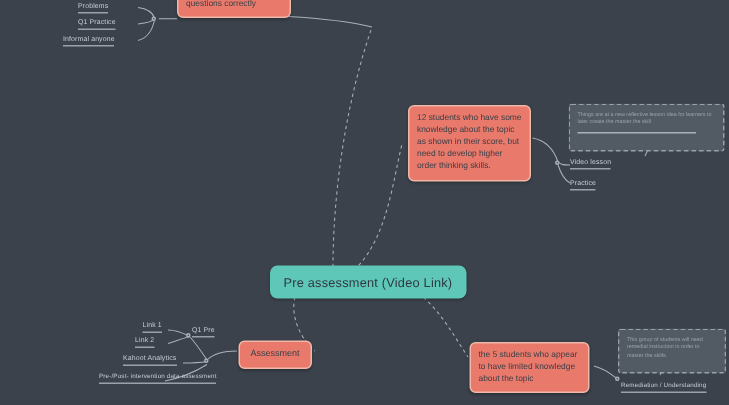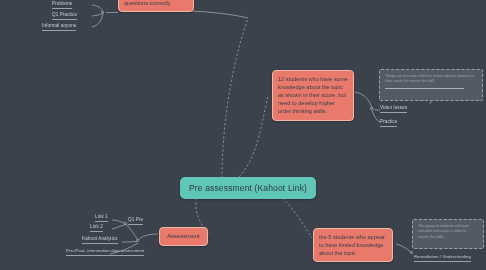--- a/index.html
+++ b/index.html
@@ -177,15 +177,15 @@
 
   <div class="node leaf" style="left:128px; top:217px;">Q1 Pre</div>
 
   <div class="node leaf" style="left:82px; top:236px;">Kahoot Analytics</div>
 
   <div class="node leaf wide" style="left:66px; top:248px;">Pre-/Post- intervention data assessment</div>
 
   <div class="dot" style="left:136px; top:239px;"></div>
   <div class="dot" style="left:124px; top:222px;"></div>
 
-  <div class="node central" style="left:180px; top:177px;">Pre assessment (Kahoot Link)</div>
+  <div class="node central" style="left:180px; top:177px;">Pre assessment (Video Link)</div>
 
 </div>
 
 </body></html>

